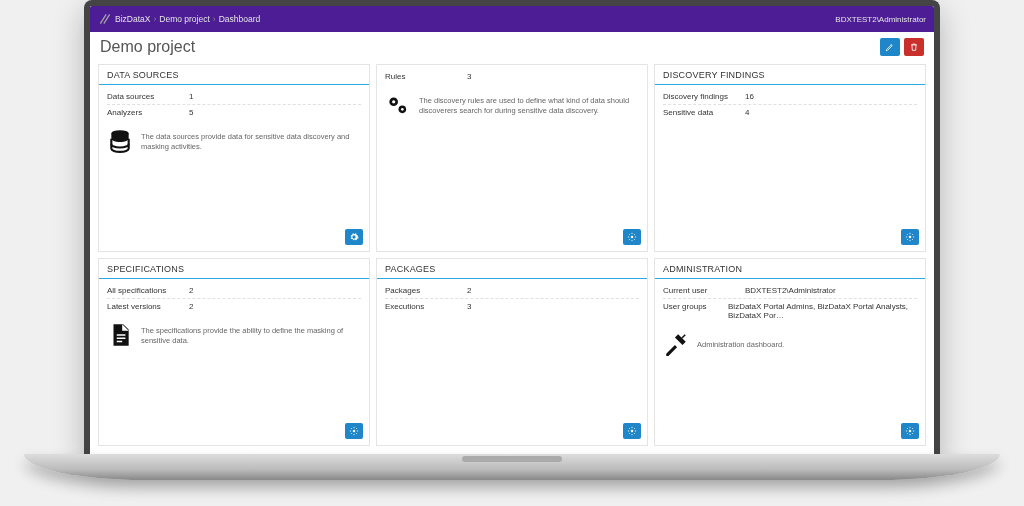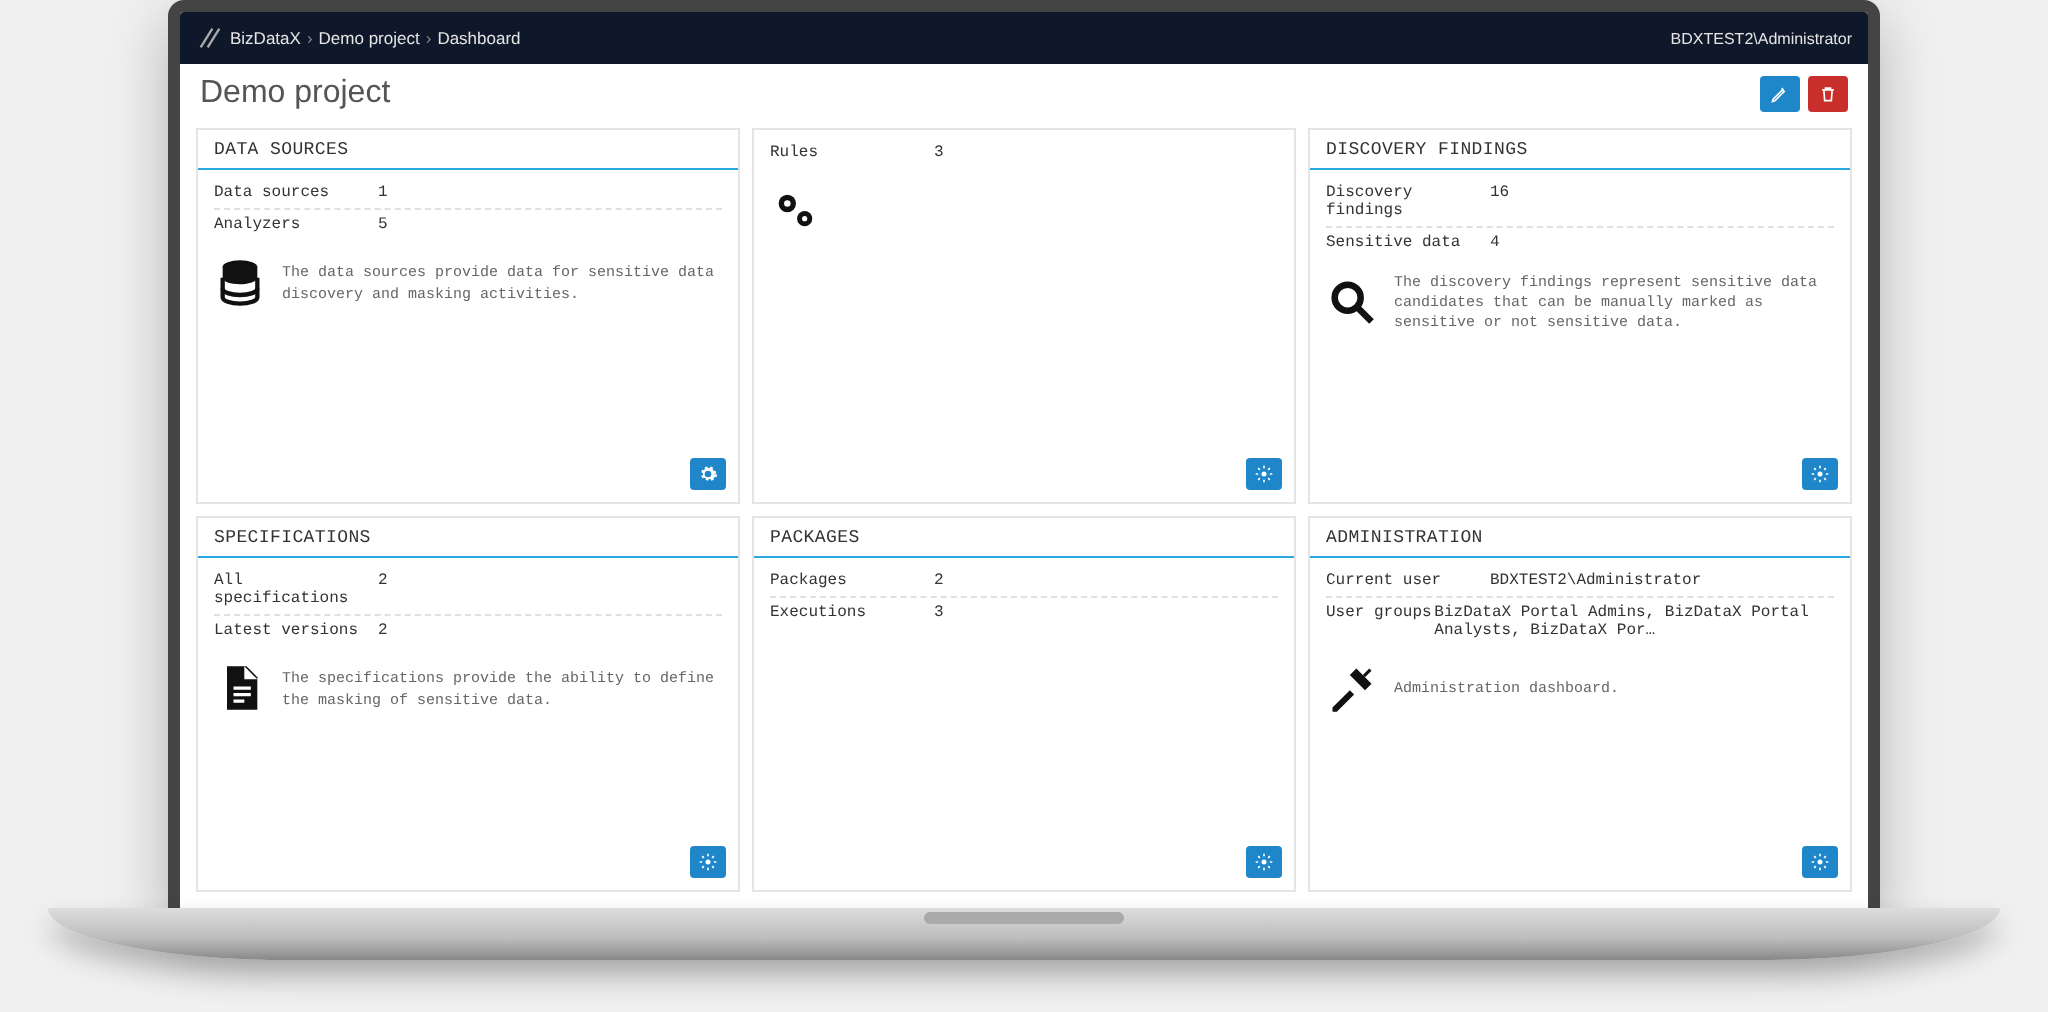--- a/index.html
+++ b/index.html
@@ -10,36 +10,36 @@
            border-radius:8px 8px 0 0; overflow:hidden;
            box-shadow:0 10px 30px rgba(0,0,0,.25); }
   .base { position:absolute; top:454px; left:24px; width:976px; height:26px;
           background:linear-gradient(#ddd,#bbb 60%,#888);
           border-radius:0 0 120px 120px/0 0 26px 26px;
           box-shadow:0 8px 14px rgba(0,0,0,.25); }
   .base::after{content:"";position:absolute;left:50%;top:2px;width:100px;height:6px;
           margin-left:-50px;background:#aaa;border-radius:4px;}
   .screen { width:100%; height:100%; display:flex; flex-direction:column;
             font-size:8.5px; color:#333; background:#fff; }
-  .topbar { height:26px; background:#0f172a; color:#e5e5e5;
+  .topbar { height:26px; background:#4c1d95; color:#e5e5e5;
             display:flex; align-items:center; padding:0 8px; }
   .crumbs { display:flex; align-items:center; gap:3px; }
   .crumbs .sep{color:#888;}
   .logo-icon svg{display:block;}
   .right { margin-left:auto; font-size:8px; }
   .titlebar { display:flex; align-items:center; padding:6px 10px 8px; }
   .titlebar h1{ font-weight:400; color:#555; font-size:16px; }
   .title-actions{ margin-left:auto; display:flex; gap:4px; }
   .btn{ width:20px; height:18px; border-radius:2px; display:flex;
         align-items:center; justify-content:center; color:#fff; cursor:pointer;}
   .btn.blue{ background:#1f87c9; }
   .btn.red { background:#c9302c; }
   .btn svg{display:block;}
   .grid{ flex:1; display:grid; grid-template-columns:repeat(3,1fr);
-         grid-auto-rows:1fr; gap:6px; padding:0 8px 8px; overflow:hidden;font-family:Liberation Mono, monospace;}
+         grid-auto-rows:1fr; gap:6px; padding:0 8px 8px; overflow:hidden;}
   .card{ border:1px solid #e4e4e4; display:flex; flex-direction:column;
          background:#fff; min-height:0;}
   .card-h{ padding:5px 8px 4px; border-bottom:1px solid #2aa9e0;
            font-size:9px; letter-spacing:.2px; color:#333; }
   .stats{ padding:4px 8px 2px; }
   .stat{ display:flex; padding:3px 0; border-bottom:1px dashed #e0e0e0;
          font-size:8px; color:#333;}
   .stat:last-child{border-bottom:none;}
   .stat .k{ width:82px; color:#333;}
   .stat .v{ color:#333;}
@@ -129,20 +129,21 @@
                 <span class="v">3</span>
               </div>
           </div>
           <div class="desc">
             <span class="icon"><svg width="26" height="26" viewBox="0 0 24 24" fill="#111">
                   <circle cx="8" cy="9" r="4"></circle>
                   <circle cx="8" cy="9" r="1.5" fill="#fff"></circle>
                   <circle cx="16" cy="16" r="3.5"></circle>
                   <circle cx="16" cy="16" r="1.2" fill="#fff"></circle>
                 </svg></span>
+            <span class="txt">The discovery rules are used to define what kind of data should discoverers search for during sensitive data discovery.</span>
           </div>
           <div class="card-f">
               <div class="cog">
                 <svg width="10" height="10" viewBox="0 0 24 24" fill="#fff">
                   <circle cx="12" cy="12" r="3"></circle>
                   <path d="M12 2v3M12 19v3M2 12h3M19 12h3M5 5l2 2M17 17l2 2M19 5l-2 2M7 17l-2 2" stroke="#fff" stroke-width="2"></path>
                 </svg>
               </div>
             </div>
         </div>
@@ -151,27 +152,20 @@
           <div class="card-h">DISCOVERY FINDINGS</div>
           <div class="stats">
             <div class="stat">
                 <span class="k">Discovery findings</span>
                 <span class="v">16</span>
               </div>
             <div class="stat">
                 <span class="k">Sensitive data</span>
                 <span class="v">4</span>
               </div>
-          </div>
-          <div class="desc">
-            <span class="icon"><svg width="26" height="26" viewBox="0 0 24 24" fill="none" stroke="#111" stroke-width="3">
-                  <circle cx="10" cy="10" r="6"></circle>
-                  <path d="M15 15l6 6"></path>
-                </svg></span>
-            <span class="txt">The discovery findings represent sensitive data candidates that can be manually marked as sensitive or not sensitive data.</span>
           </div>
           <div class="card-f">
               <div class="cog">
                 <svg width="10" height="10" viewBox="0 0 24 24" fill="#fff">
                   <circle cx="12" cy="12" r="3"></circle>
                   <path d="M12 2v3M12 19v3M2 12h3M19 12h3M5 5l2 2M17 17l2 2M19 5l-2 2M7 17l-2 2" stroke="#fff" stroke-width="2"></path>
                 </svg>
               </div>
             </div>
         </div>

